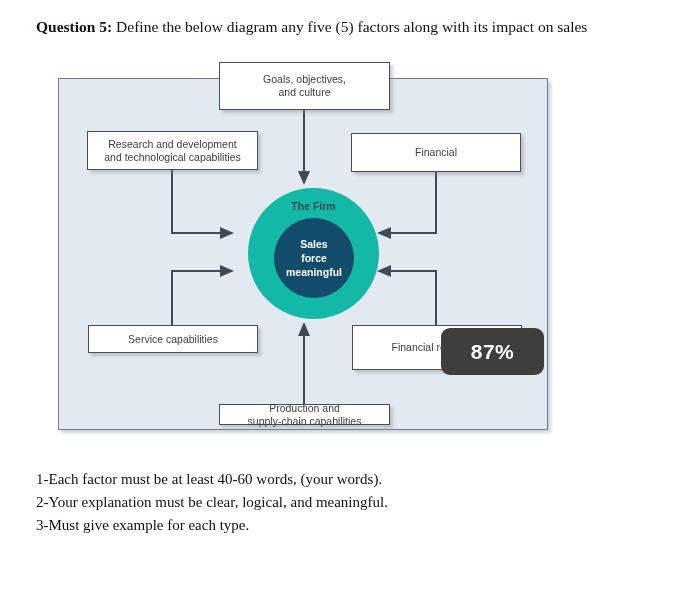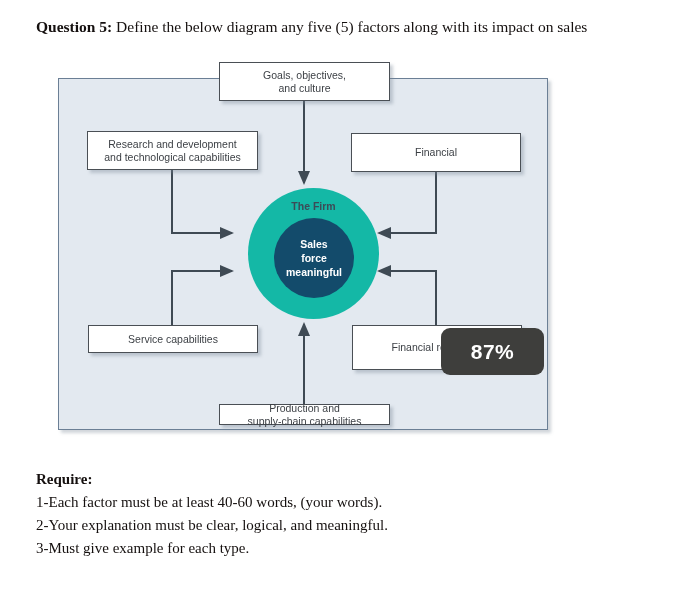--- a/index.html
+++ b/index.html
@@ -72,21 +72,21 @@
     align-items: center;
     justify-content: center;
     text-align: center;
     font-size: 10.5px;
     line-height: 13px;
     color: #3b3f44;
     box-shadow: 3px 3px 3px rgba(120,135,150,0.38);
     padding: 2px 6px;
   }
 
-  #box-goals      { left: 219px; top: 62px;  width: 171px; height: 39px; }
+  #box-goals      { left: 219px; top: 62px;  width: 171px; height: 48px; }
   #box-rnd        { left: 87px;  top: 131px; width: 171px; height: 39px; }
   #box-personnel  { left: 351px; top: 133px; width: 170px; height: 39px; }
   #box-service    { left: 88px;  top: 325px; width: 170px; height: 28px; }
   #box-financial  { left: 352px; top: 325px; width: 170px; height: 45px; }
   #box-production { left: 219px; top: 404px; width: 171px; height: 21px; }
 
   
   .firm-circle {
     position: absolute;
     left: 248px;
@@ -241,17 +241,16 @@
     <span>Production and</span><br>
     <span>supply-chain capabilities</span>
   </div>
 </div>
 
 <div class="pct-overlay">
   <span>87%</span>
 </div>
 
 <div class="require-block">
-  <div class="req-title">Require:</div>
   <div class="req-item">1-Each factor must be at least 40-60 words, (your words).</div>
   <div class="req-item">2-Your explanation must be clear, logical, and meaningful.</div>
   <div class="req-item">3-Must give example for each type.</div>
 </div>
 
 </body></html>

